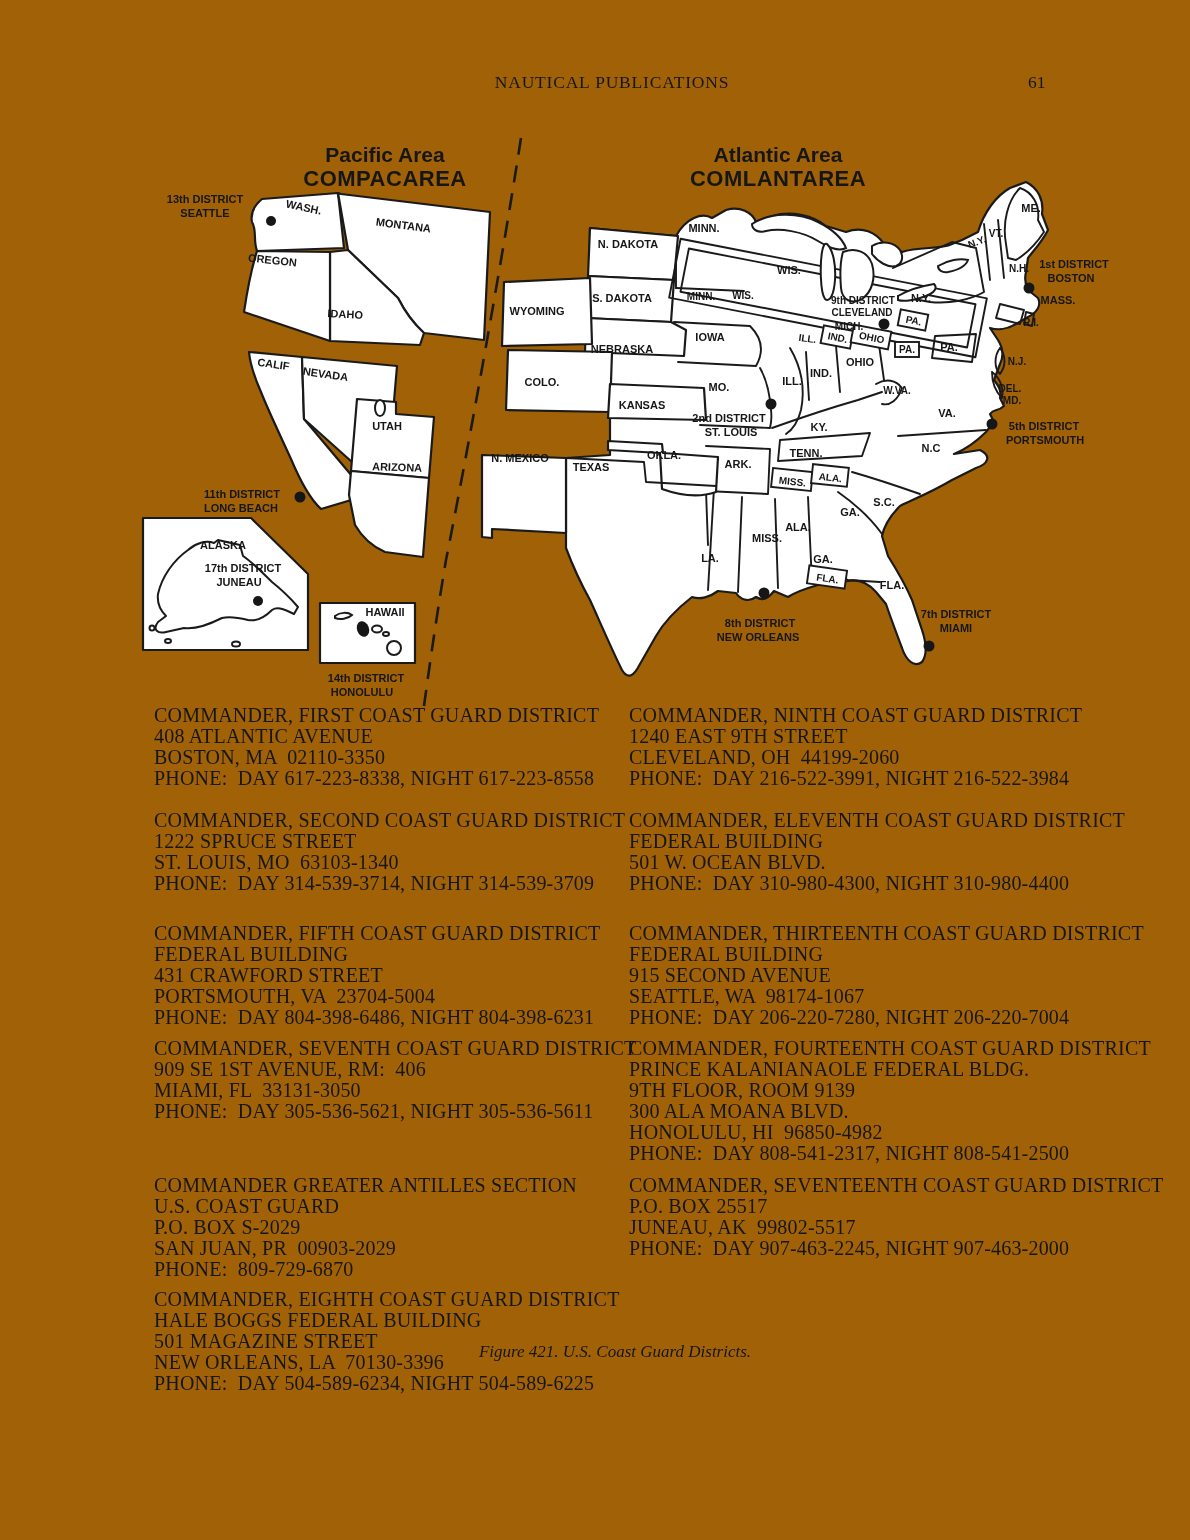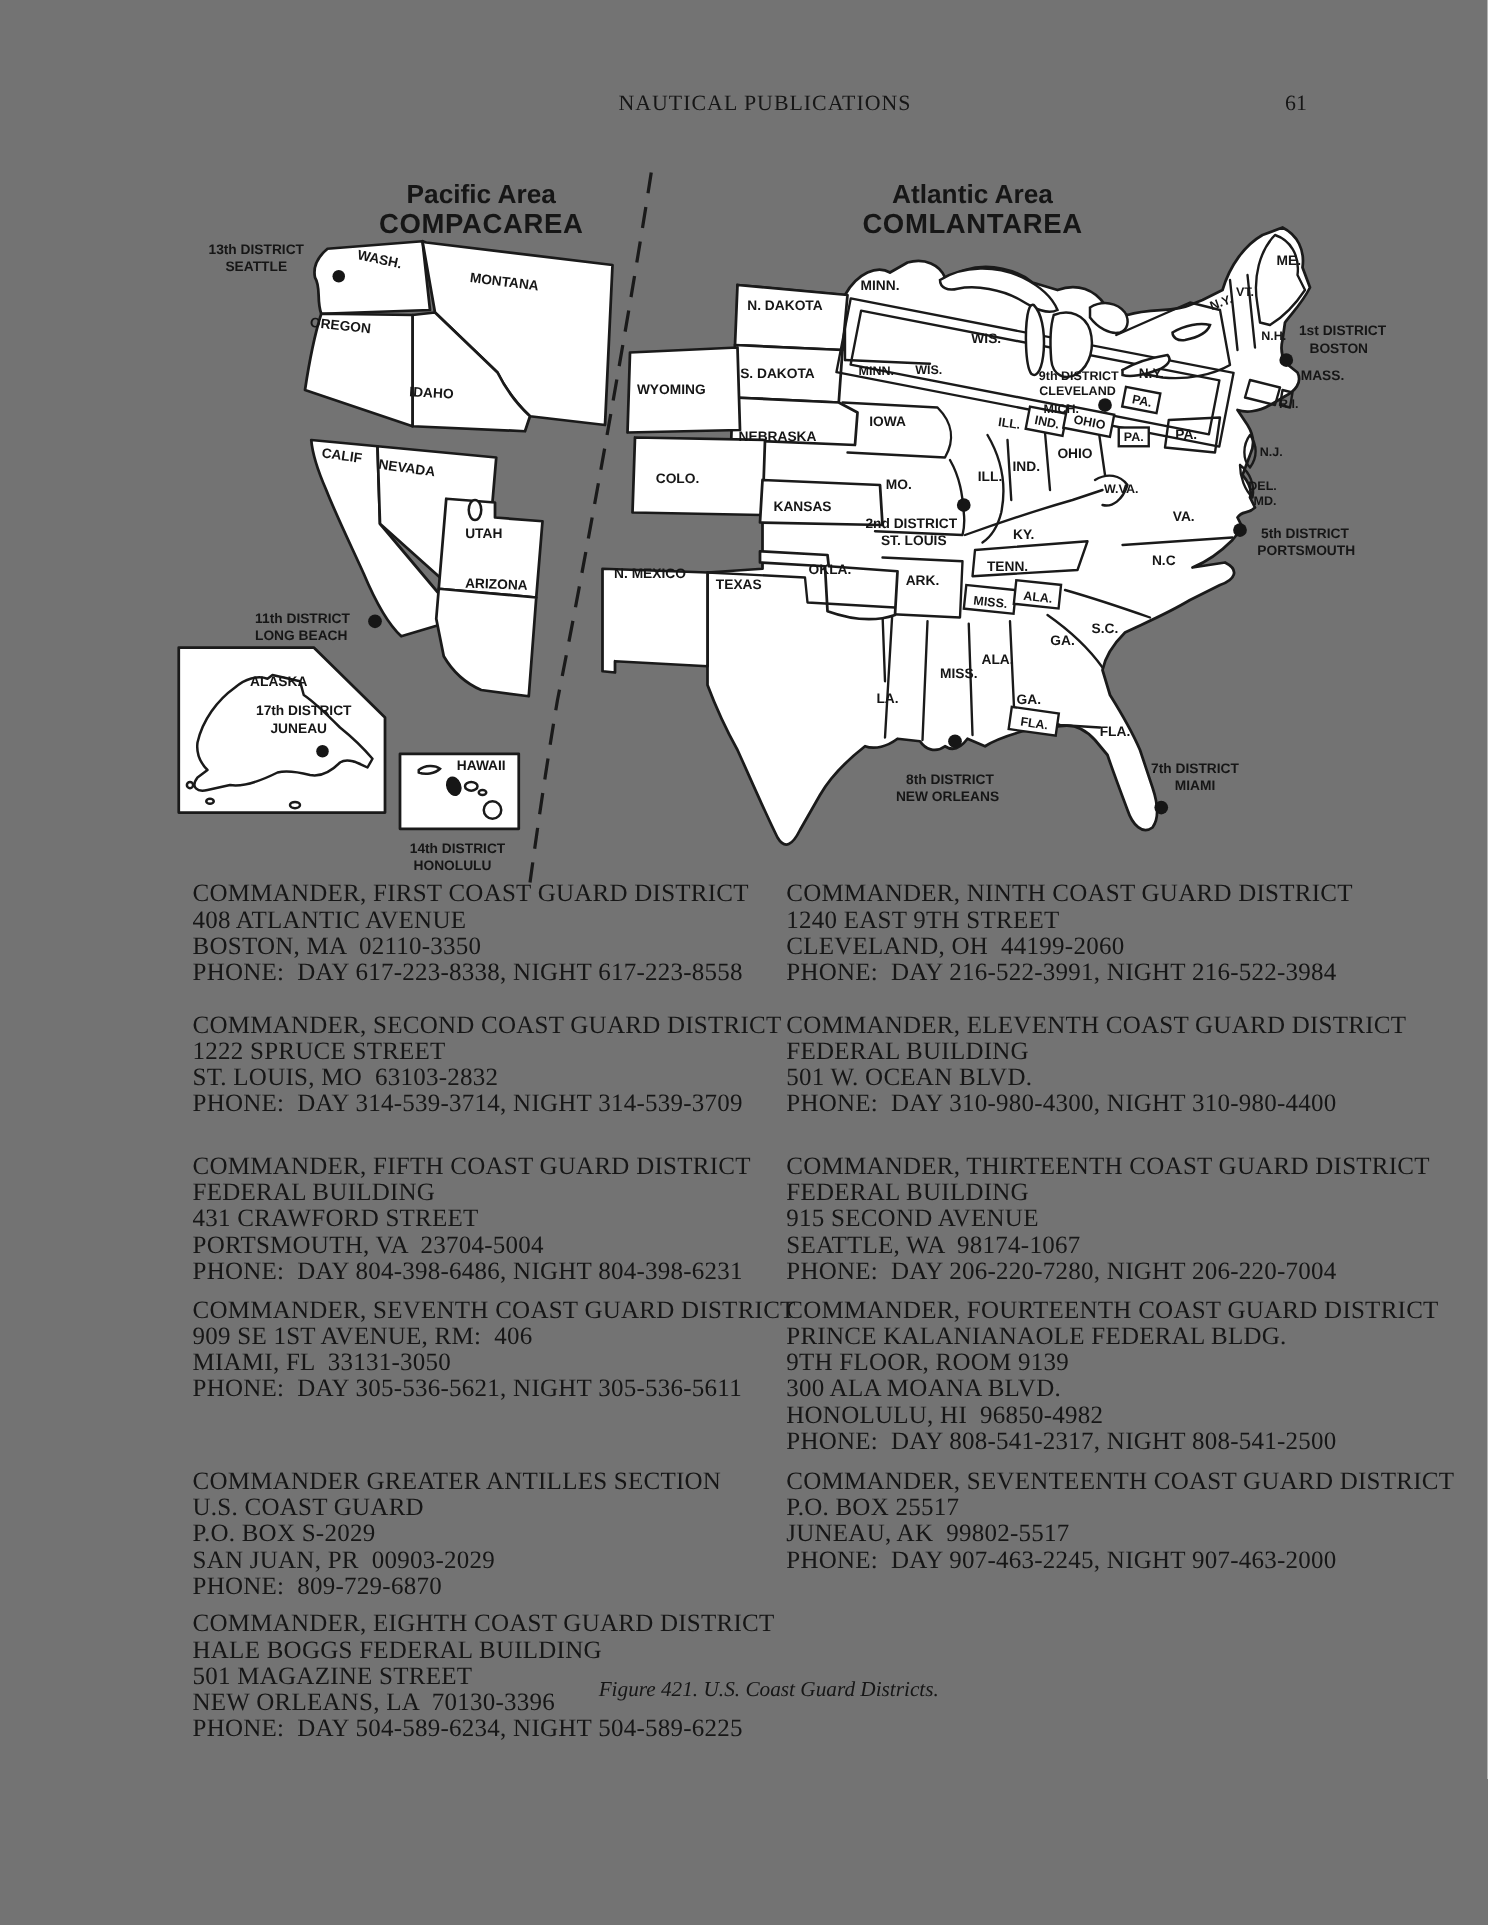--- a/index.html
+++ b/index.html
@@ -1,16 +1,16 @@
 <!DOCTYPE html>
 <html><head>
 <meta charset="utf-8">
 <style>
   html,body{margin:0;padding:0;background:#e8e8e8;}
-  .page{position:relative;width:1190px;height:1540px;background:#737373;
+  .page{position:relative;width:1190px;height:1540px;background:#a16207;
         font-family:"Liberation Serif",serif;color:#161616;overflow:hidden;}
   .hdr{position:absolute;top:72px;left:0;width:1190px;text-align:center;
        font-size:17.5px;letter-spacing:0.8px;padding-left:34px;box-sizing:border-box;}
   .pgnum{position:absolute;top:72px;left:1028px;font-size:17.5px;}
   .mapwrap{position:absolute;left:0;top:0;}
   .col{position:absolute;width:480px;}
   .col.left{left:154px;}
   .col.right{left:629px;}
   .blk{position:absolute;width:480px;}
   .b1{top:705px}.b2{top:810px}.b3{top:923px}.b4{top:1038px}.b5{top:1175px}.b6{top:1289px}
@@ -236,21 +236,21 @@
   <div class="col left">
     <div class="blk b1">
       <div class="tl">COMMANDER, FIRST COAST GUARD DISTRICT</div>
       <div class="tl">408 ATLANTIC AVENUE</div>
       <div class="tl">BOSTON, MA  02110-3350</div>
       <div class="tl">PHONE:  DAY 617-223-8338, NIGHT 617-223-8558</div>
     </div>
     <div class="blk b2">
       <div class="tl">COMMANDER, SECOND COAST GUARD DISTRICT</div>
       <div class="tl">1222 SPRUCE STREET</div>
-      <div class="tl">ST. LOUIS, MO  63103-2832</div>
+      <div class="tl">ST. LOUIS, MO  63103-1340</div>
       <div class="tl">PHONE:  DAY 314-539-3714, NIGHT 314-539-3709</div>
     </div>
     <div class="blk b3">
       <div class="tl">COMMANDER, FIFTH COAST GUARD DISTRICT</div>
       <div class="tl">FEDERAL BUILDING</div>
       <div class="tl">431 CRAWFORD STREET</div>
       <div class="tl">PORTSMOUTH, VA  23704-5004</div>
       <div class="tl">PHONE:  DAY 804-398-6486, NIGHT 804-398-6231</div>
     </div>
     <div class="blk b4">

